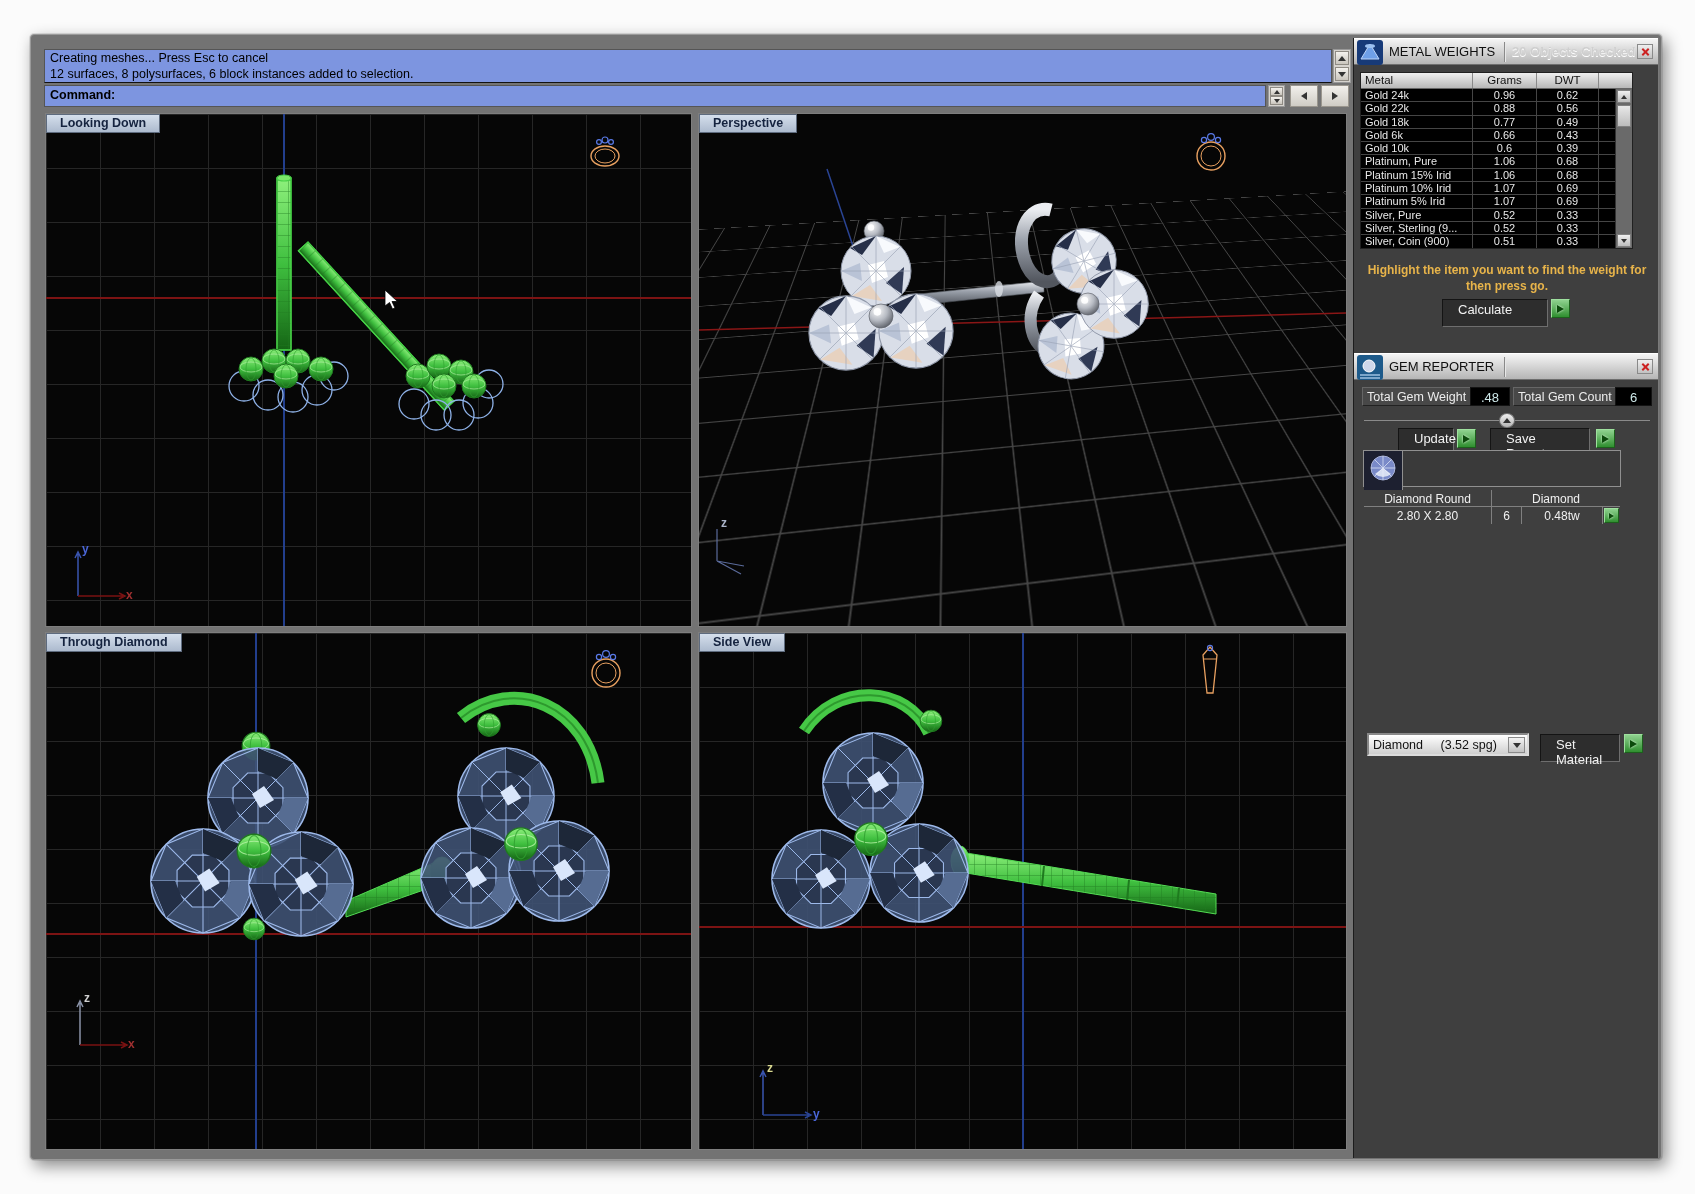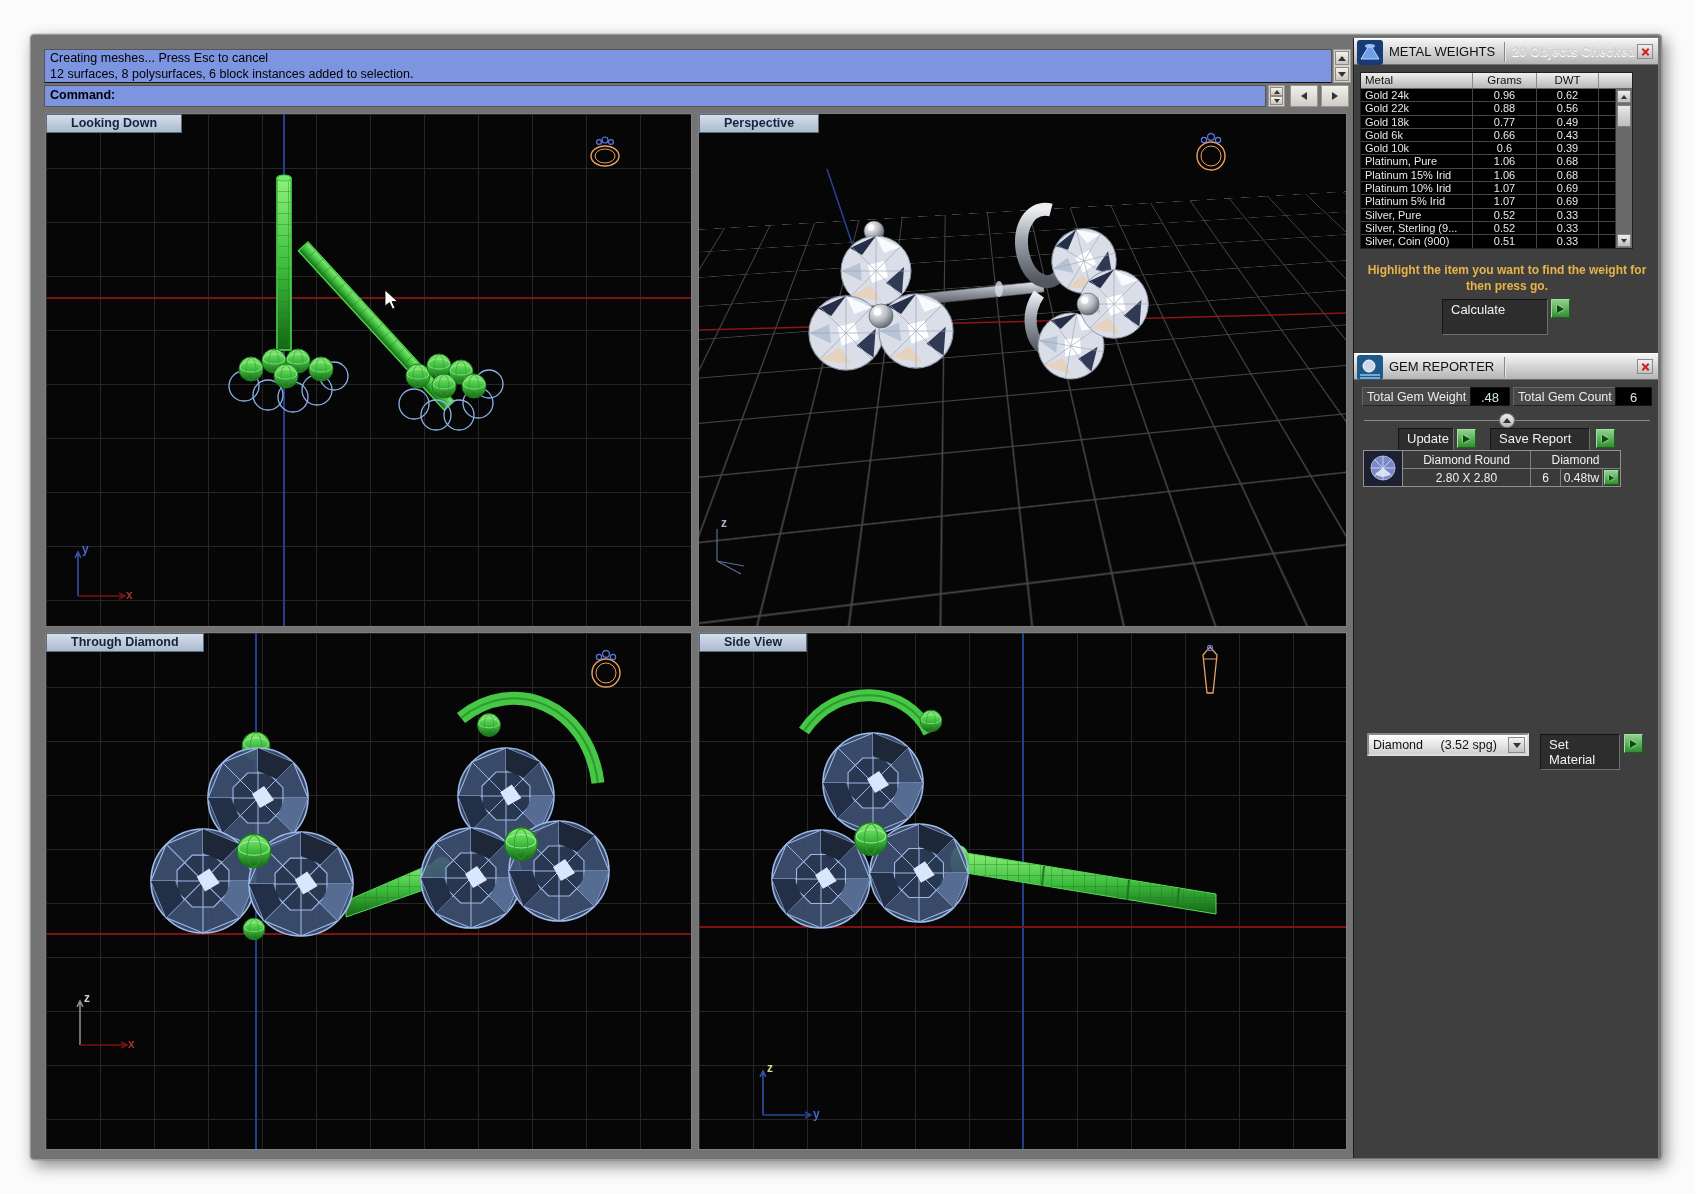--- a/index.html
+++ b/index.html
@@ -37,21 +37,21 @@
   #vp-sv{left:655px;top:520px;width:647px;height:516px;}
   .gridbg{position:absolute;inset:0;
     background-image:linear-gradient(#262626 1px,transparent 1px),linear-gradient(90deg,#262626 1px,transparent 1px);
     background-size:54px 54px;}
   .persp-grid{position:absolute;left:-260px;top:55px;width:1200px;height:780px;
     background-image:linear-gradient(#454545 1px,transparent 1px),linear-gradient(90deg,#454545 1px,transparent 1px);
     background-size:46px 46px;transform:perspective(620px) rotateX(58deg) rotateZ(-7deg);transform-origin:50% 10%;}
   .axis-red{position:absolute;left:0;right:0;height:2px;background:#7c1313;}
   .axis-blue{position:absolute;top:0;bottom:0;width:2px;background:#223e8c;}
   .vpsvg{position:absolute;inset:0;}
-  .vplabel{position:absolute;left:0;top:0;padding:1px 24px 2px;background:linear-gradient(#d5dfec,#acbace);
+  .vplabel{position:absolute;left:0;top:0;padding:1px 13px 2px;background:linear-gradient(#d5dfec,#acbace);
     border:1px solid #5e6b7e;color:#15233f;font-size:12.5px;font-weight:bold;}
   .corner-icon{position:absolute;}
   .axis-ind{position:absolute;}
   .axis-ind span{position:absolute;font-size:12px;font-weight:bold;}
   
   .rpanel{position:absolute;left:1322px;top:3px;width:306px;height:1120px;background:#3f3f3f;
     border-left:1px solid #1c1c1c;border-right:1px solid #7a7a7a;}
   .phead{position:absolute;left:0;width:100%;height:27px;background:linear-gradient(#f5f5f5,#b5b5b5);
     border-top:1px solid #fff;border-bottom:1px solid #6e6e6e;}
   .phead .title{position:absolute;top:5px;font-size:13px;font-weight:normal;color:#101010;}
@@ -70,36 +70,36 @@
   .mrow{display:flex;height:13.3px;border-bottom:1px solid #454545;background:#000;}
   .mrow div{font-size:11px;color:#e8e8e8;padding:0 4px;border-right:1px solid #454545;white-space:nowrap;overflow:hidden;}
   .c-metal{width:112px;} .c-g{width:64px;text-align:center;} .c-d{width:62px;text-align:center;} .c-x{flex:1;border-right:none!important;}
   .mscroll{position:absolute;right:0;top:16px;width:17px;bottom:0;background:#6a6a6a;border-left:1px solid #333;}
   .mscroll .sbtn2{position:absolute;left:1px;width:14px;height:13px;background:linear-gradient(#f0f0f0,#bdbdbd);
     border:1px solid #808080;display:flex;align-items:center;justify-content:center;}
   .mthumb{position:absolute;left:1px;top:16px;width:14px;height:22px;background:linear-gradient(#e8e8e8,#bcbcbc);border:1px solid #808080;}
   .instr{position:absolute;left:4px;top:224px;width:298px;text-align:center;
     color:#e8b44a;font-size:12px;font-weight:bold;line-height:16px;}
   .dfield{background:#2d2d2d;border:1px solid #141414;border-bottom-color:#6e6e6e;border-right-color:#6e6e6e;
-    color:#f2f2f2;font-size:13px;padding:2px 8px 1px;height:36px;}
+    color:#f2f2f2;font-size:13px;padding:2px 15px 1px;height:28px;}
   .gobtn{width:19px;height:19px;background:linear-gradient(#8fd28f,#2f8f2f);border:1px solid #9ee09e;
     border-bottom-color:#1c601c;border-right-color:#1c601c;display:flex;align-items:center;justify-content:center;}
   .gobtn .tri-play{width:0;height:0;border-top:4px solid transparent;border-bottom:4px solid transparent;
     border-left:7px solid #0b4a0b;filter:drop-shadow(0 0 1px #eaffea);}
   .calcrow{position:absolute;left:0;top:261px;width:100%;display:flex;justify-content:center;gap:3px;}
   .calcrow .dfield{width:106px;}
   .lbl3d{position:absolute;font-size:12.5px;color:#ececec;padding:2px 4px 0;height:19px;
     border:1px solid #666;border-bottom-color:#222;border-right-color:#222;background:#484848;white-space:nowrap;}
   .valfield{position:absolute;height:19px;background:#000;border:1px solid #141414;color:#cfe9ea;
     font-size:13px;text-align:center;padding-top:2px;}
   .gdivider{position:absolute;left:10px;top:382px;width:286px;height:1px;background:#8a8a8a;}
   .divtoggle{position:absolute;left:145px;top:375px;width:16px;height:15px;border-radius:50%;
     background:linear-gradient(#efefef,#b5b5b5);border:1px solid #777;display:flex;align-items:center;justify-content:center;}
   .btnrow{position:absolute;left:0;top:390px;width:100%;height:20px;}
-  .gembox{position:absolute;left:9px;top:412px;width:258px;height:37px;border:1px solid #909090;display:flex;background:#3a3a3a;}
+  .gembox{position:absolute;left:9px;top:412px;width:258px;height:37px;border:1px solid #909090;display:flex;background:#3a3a3a;flex-direction:column;}
   .gthumb{width:39px;border-right:1px solid #909090;background:#1d2030;position:relative;}
   .gcolwrap{flex:1;display:flex;flex-direction:column;}
   .grow{flex:1;display:flex;border-bottom:1px solid #808080;}
   .grow:last-child{border-bottom:none;}
   .gcell{font-size:12px;color:#f0f0f0;text-align:center;padding-top:2px;border-right:1px solid #808080;}
   .gcell:last-child{border-right:none;}
   .matrow{position:absolute;left:0;top:695px;width:100%;height:24px;}
   .select{position:absolute;left:13px;top:0;width:162px;height:23px;background:linear-gradient(#ffffff,#cfcfcf);
     border:2px inset #dcdcdc;font-size:12.5px;color:#111;padding:3px 4px 0;}
   .select .dens{margin-left:14px;}

